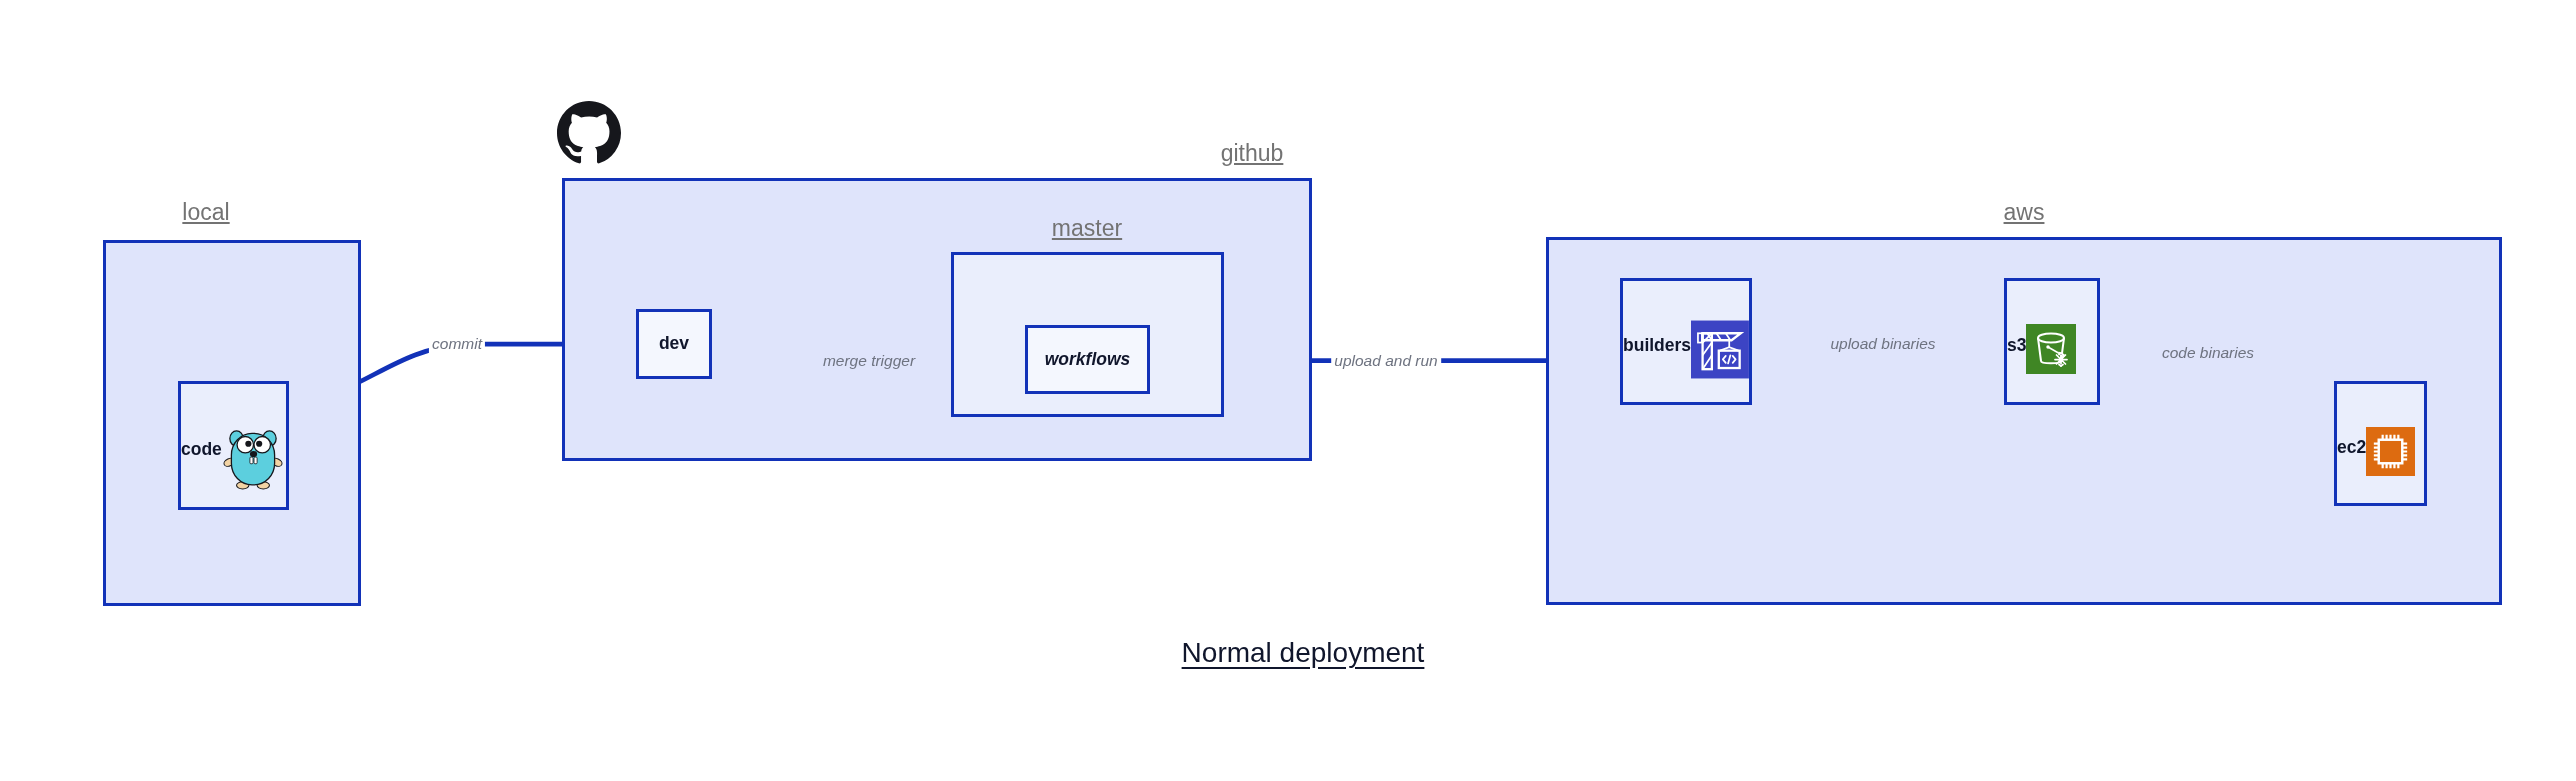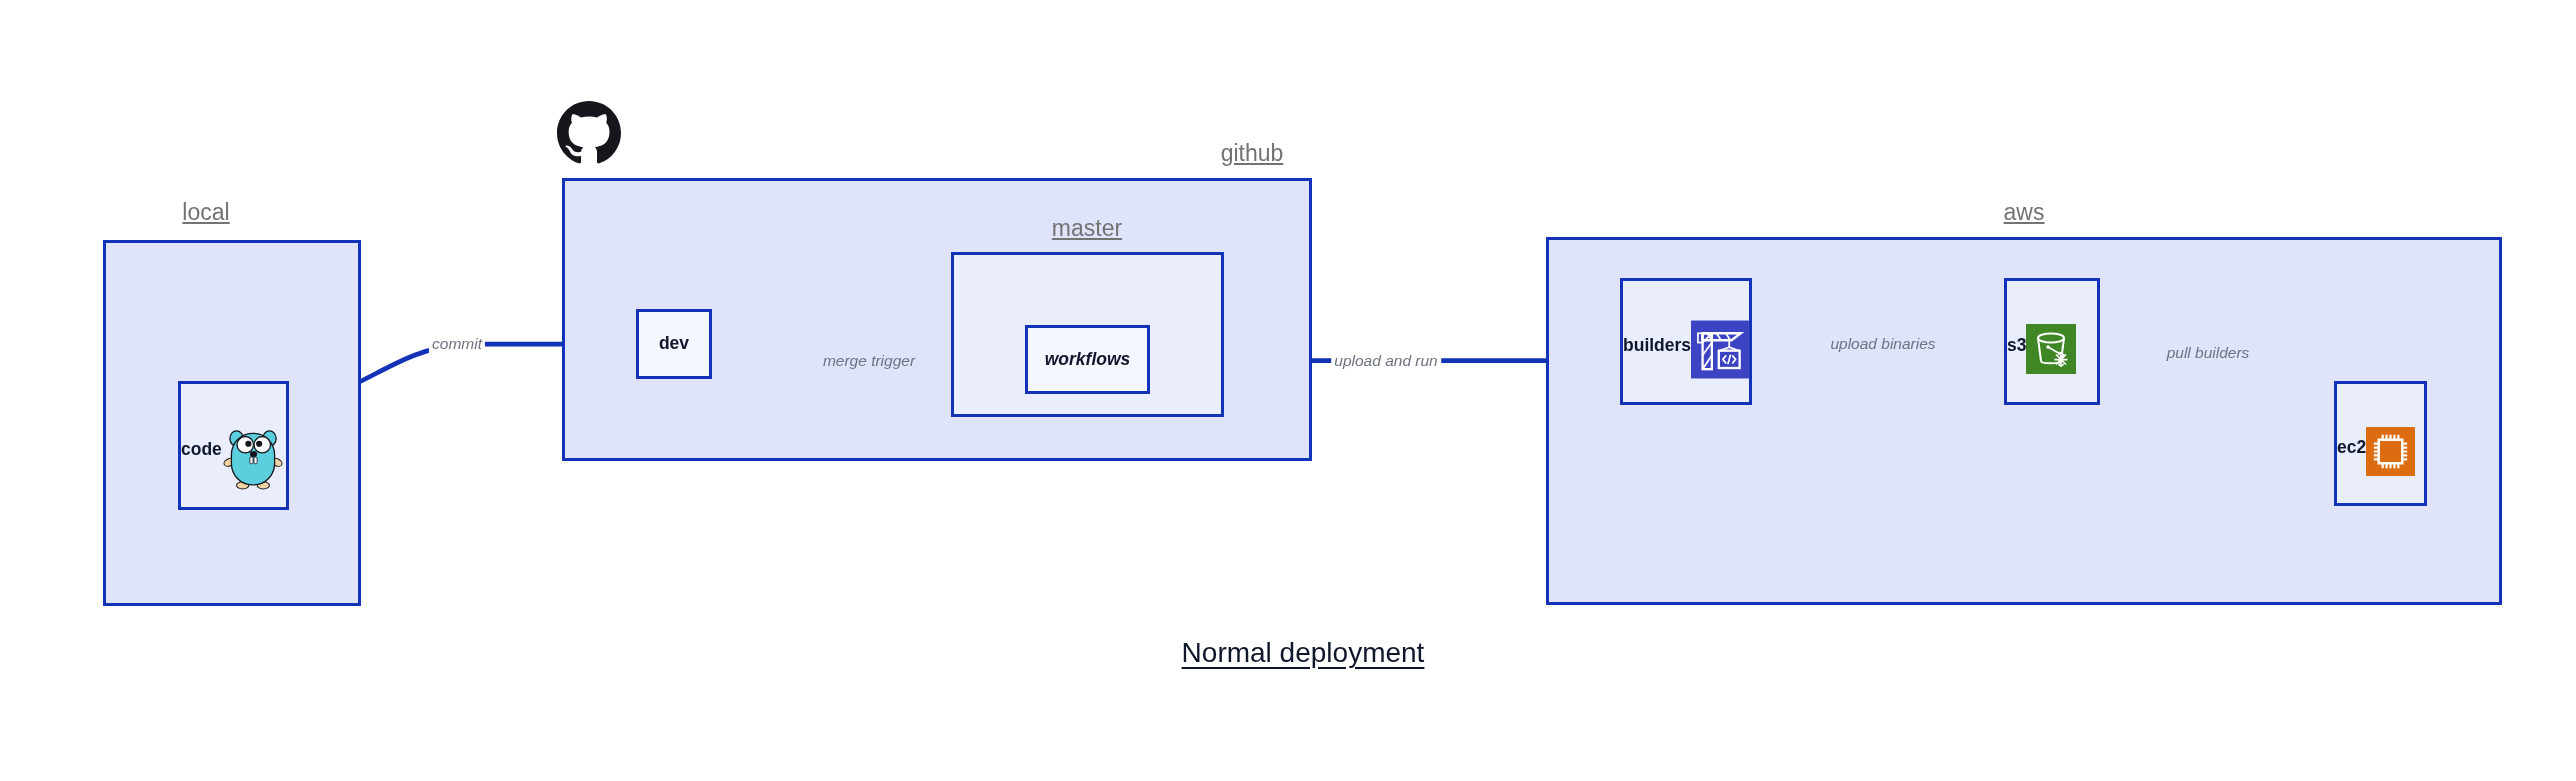--- a/index.html
+++ b/index.html
@@ -232,18 +232,18 @@
   </div>
 
   <div class="edge-label on-white" style="left:457px;top:344px;">commit</div>
 
   <div class="edge-label" style="left:869px;top:361px;">merge trigger</div>
 
   <div class="edge-label on-white" style="left:1386px;top:361px;">upload and run</div>
 
   <div class="edge-label" style="left:1883px;top:344px;">upload binaries</div>
 
-  <div class="edge-label" style="left:2208px;top:353px;">pull builders</div>
+  <div class="edge-label" style="left:2208px;top:353px;">code binaries</div>
 
   <div class="diagram-title" style="left:1303px;top:639px;">Normal deployment</div>
 
 </div>
 
 
 </body></html>

